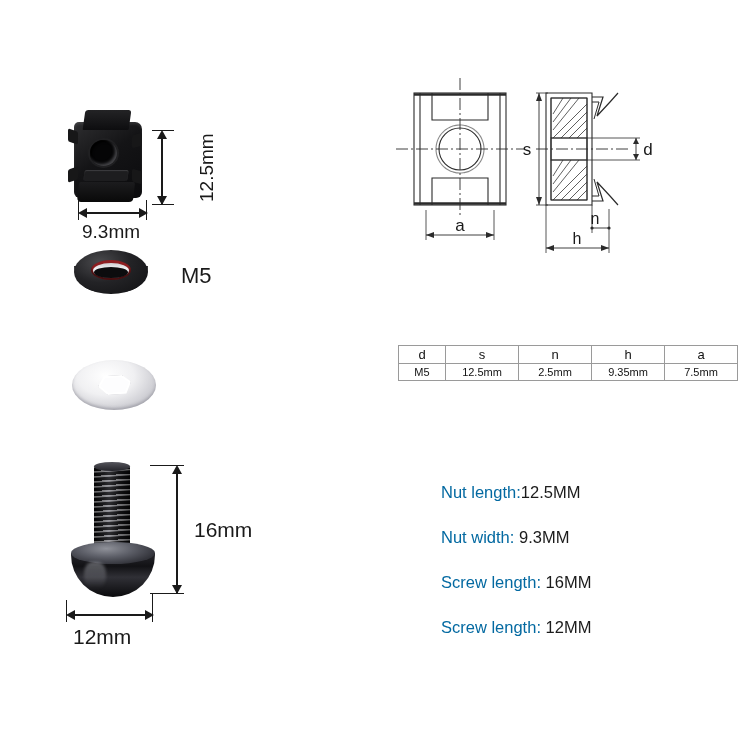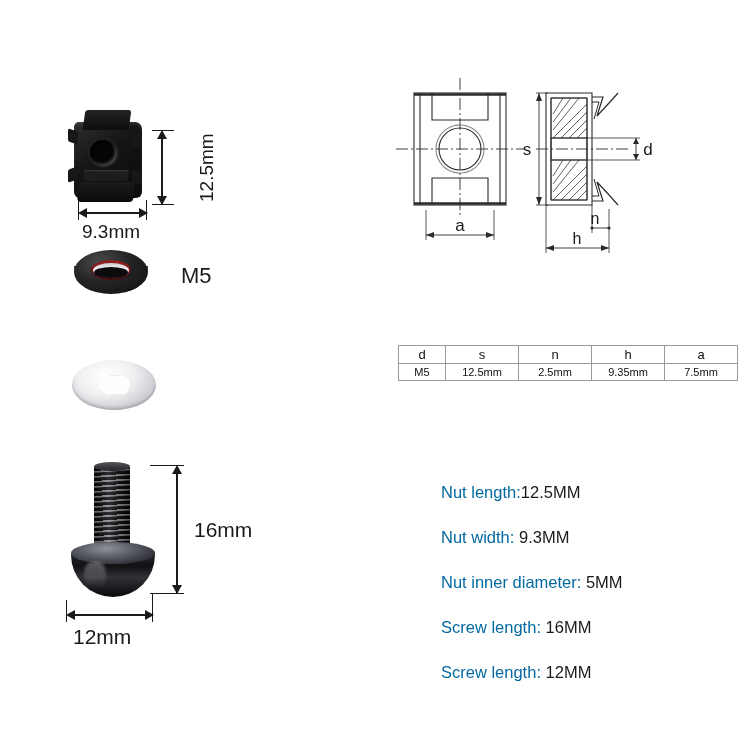--- a/index.html
+++ b/index.html
@@ -493,23 +493,20 @@
     </table>
 
   <div class="abs spec-list">
     <div class="specline">
       <span class="label-strong">Nut length:</span><span class="val">12.5MM</span>
     </div>
     <div class="specline">
       <span class="label-strong">Nut width: </span><span class="val">9.3MM</span>
     </div>
     <div class="specline">
-      <span class="label-strong">Nut inner diameter: </span><span class="val">5MM</span>
-    </div>
-    <div class="specline">
       <span class="label-strong">Screw length: </span><span class="val">16MM</span>
     </div>
     <div class="specline">
       <span class="label-strong">Screw length: </span><span class="val">12MM</span>
     </div>
   </div>
 
 </div>
 
 </body></html>

